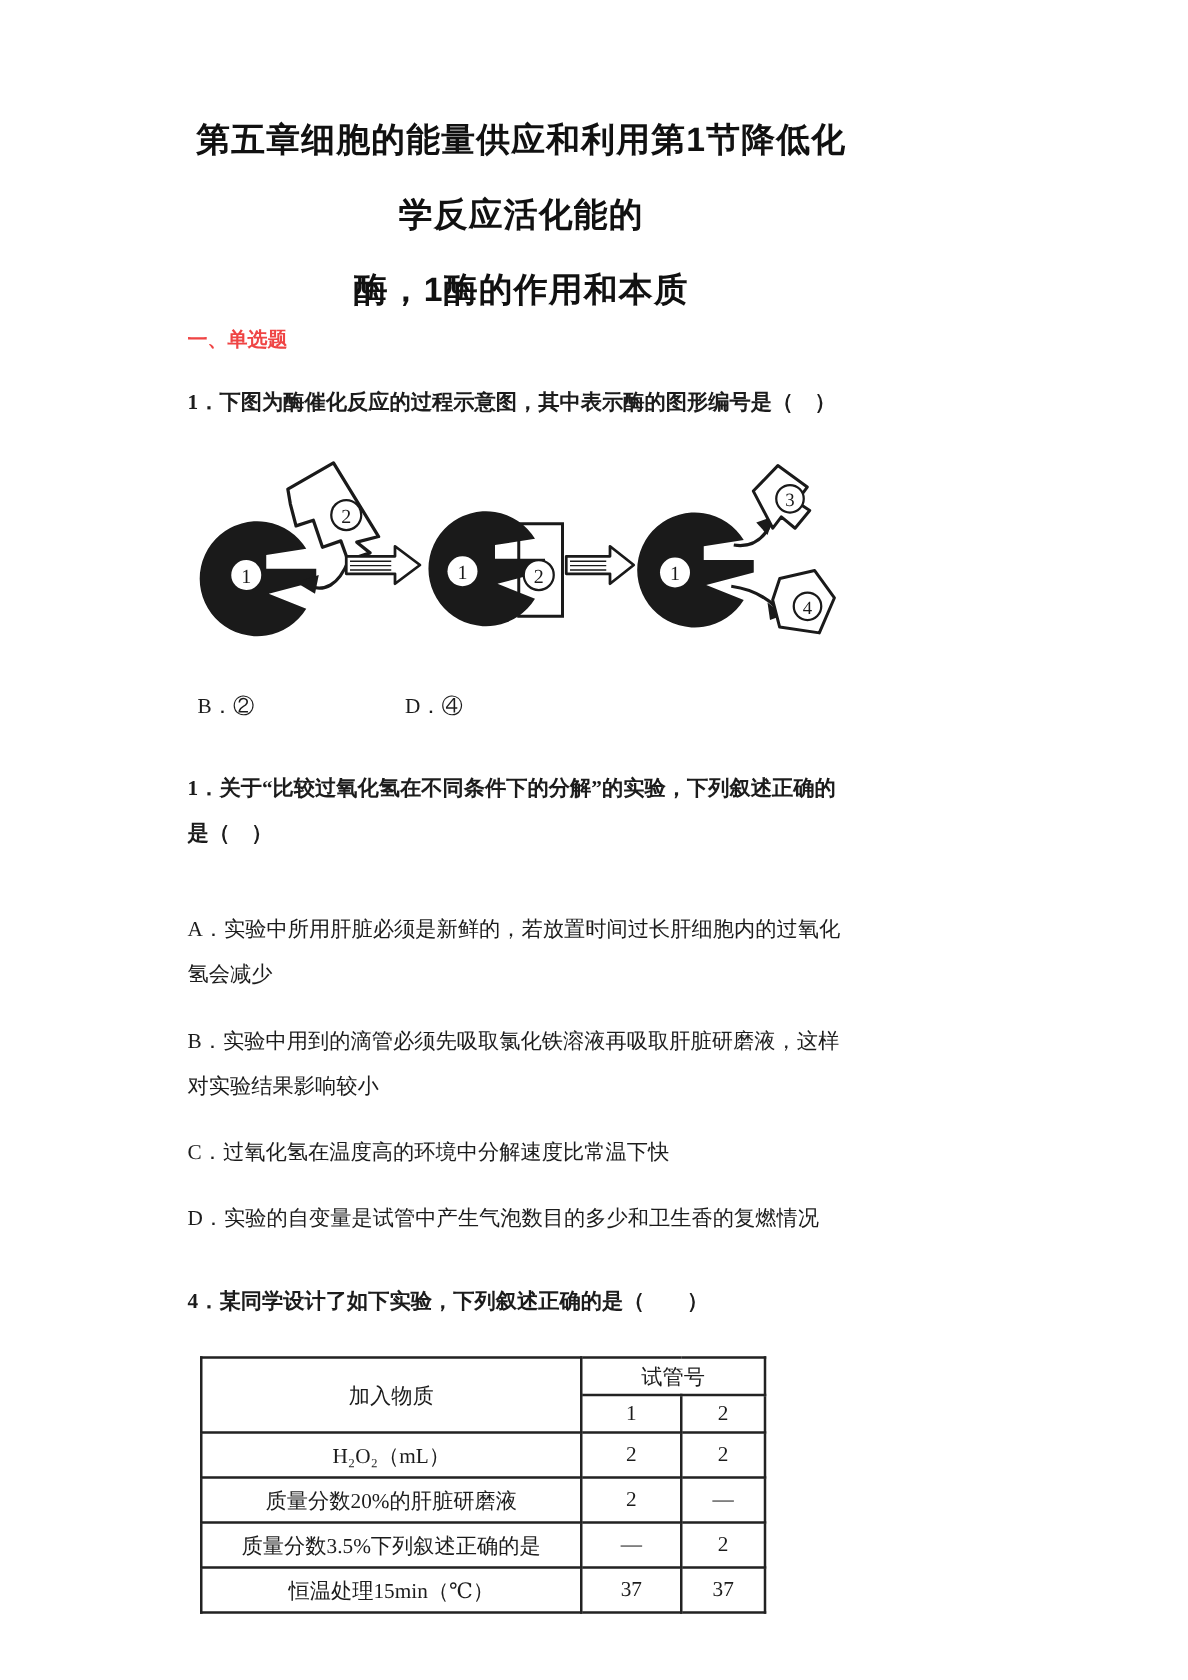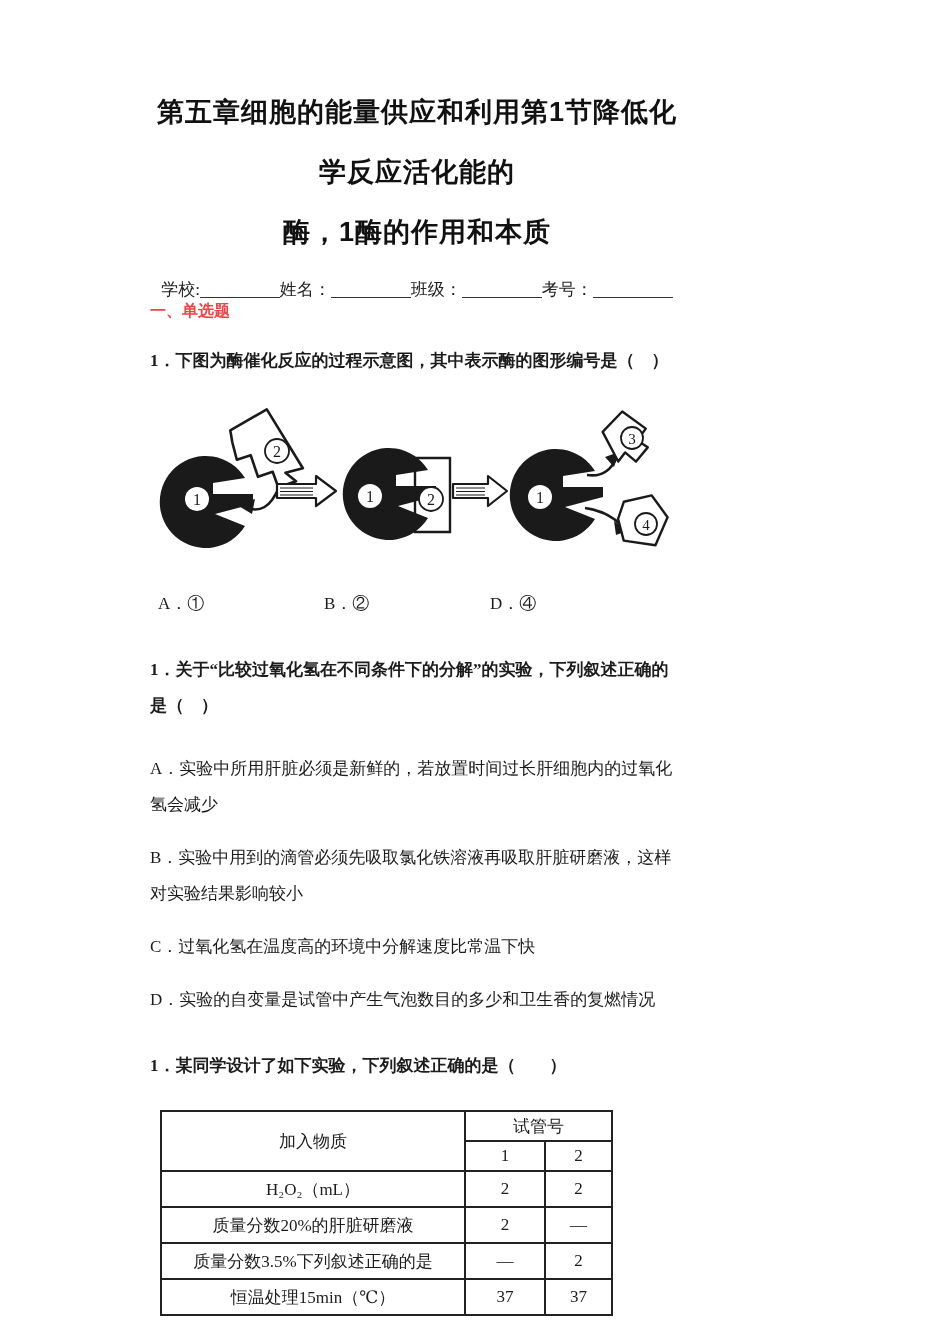--- a/index.html
+++ b/index.html
@@ -22,21 +22,21 @@
     font-family:"Liberation Sans","DejaVu Sans",sans-serif;
     font-weight:bold;font-size:16px;color:#ef4444;
   }
   p.stem{margin:30px 0 0 0;line-height:36px;font-weight:bold;}
   p.stem.first{margin-top:21px;}
   .diagram-wrap{margin:26px 0 0 5px;height:175px;}
   .q1-options{display:flex;margin-top:6px;line-height:36px;}
   .q1-options .opt{width:166px;}
   .q1-options .opt:first-child{margin-left:8px;}
   p.option{margin:17px 0 0 0;line-height:36px;}
-  p.option.gap{margin-top:27px;}
+  p.option.gap{margin-top:41px;}
   table.exp{
     border-collapse:collapse;margin:26px 0 0 10px;text-align:center;
     font-size:17px;color:#1c1c1c;
   }
   table.exp td,table.exp th{
     border:2px solid #222;font-weight:normal;padding:0 6px;
   }
   table.exp .c1{width:290px;}
   table.exp .c2{width:66px;}
   table.exp .c3{width:53px;}
@@ -48,23 +48,20 @@
 <body>
 
 <div class="page">
   <div class="content">
 
     <div class="title">
       <div>第五章细胞的能量供应和利用第1节降低化学反应活化能的</div>
       <div>酶，1酶的作用和本质</div>
     </div>
 
-    <div class="header-fields">
-      <span>学校:</span><span class="blank"></span><span>姓名：</span><span class="blank"></span><span>班级：</span><span class="blank"></span><span>考号：</span><span class="blank"></span>
-    </div>
 
     <div class="section-heading">一、单选题</div>
 
     <p class="stem first">1．下图为酶催化反应的过程示意图，其中表示酶的图形编号是（　）</p>
 
     <div class="diagram-wrap">
       <svg width="515" height="175" viewBox="0 0 515 175">
         <defs>
           <path id="enz" d="M 40 -23 A 46 46 0 1 0 40 25 L 10 13 L 48 3 L 48 -7 L 8 -7 L 8 -18 Z"></path>
         </defs>
@@ -133,32 +130,31 @@
           <text x="477" y="39" font-size="15" text-anchor="middle" fill="#1a1a1a">3</text>
         </g>
         <g>
           <circle cx="491" cy="119" r="11" fill="#ffffff" stroke="#1a1a1a" stroke-width="1.8"></circle>
           <text x="491" y="125" font-size="15" text-anchor="middle" fill="#1a1a1a">4</text>
         </g>
       </svg>
     </div>
 
     <div class="q1-options">
-      <span class="opt">A．①</span>
       <span class="opt">B．②</span>
       <span class="opt">D．④</span>
     </div>
 
     <p class="stem">1．关于“比较过氧化氢在不同条件下的分解”的实验，下列叙述正确的是（　）</p>
     <p class="option gap">A．实验中所用肝脏必须是新鲜的，若放置时间过长肝细胞内的过氧化氢会减少</p>
     <p class="option">B．实验中用到的滴管必须先吸取氯化铁溶液再吸取肝脏研磨液，这样对实验结果影响较小</p>
     <p class="option">C．过氧化氢在温度高的环境中分解速度比常温下快</p>
     <p class="option">D．实验的自变量是试管中产生气泡数目的多少和卫生香的复燃情况</p>
 
-    <p class="stem">1．某同学设计了如下实验，下列叙述正确的是（　　）</p>
+    <p class="stem">4．某同学设计了如下实验，下列叙述正确的是（　　）</p>
 
     <table class="exp">
       <tbody>
         <tr class="hrow">
           <th class="c1" rowspan="2">加入物质</th>
           <th colspan="2">试管号</th>
         </tr>
         <tr class="hrow">
           <th class="c2">1</th>
           <th class="c3">2</th>

